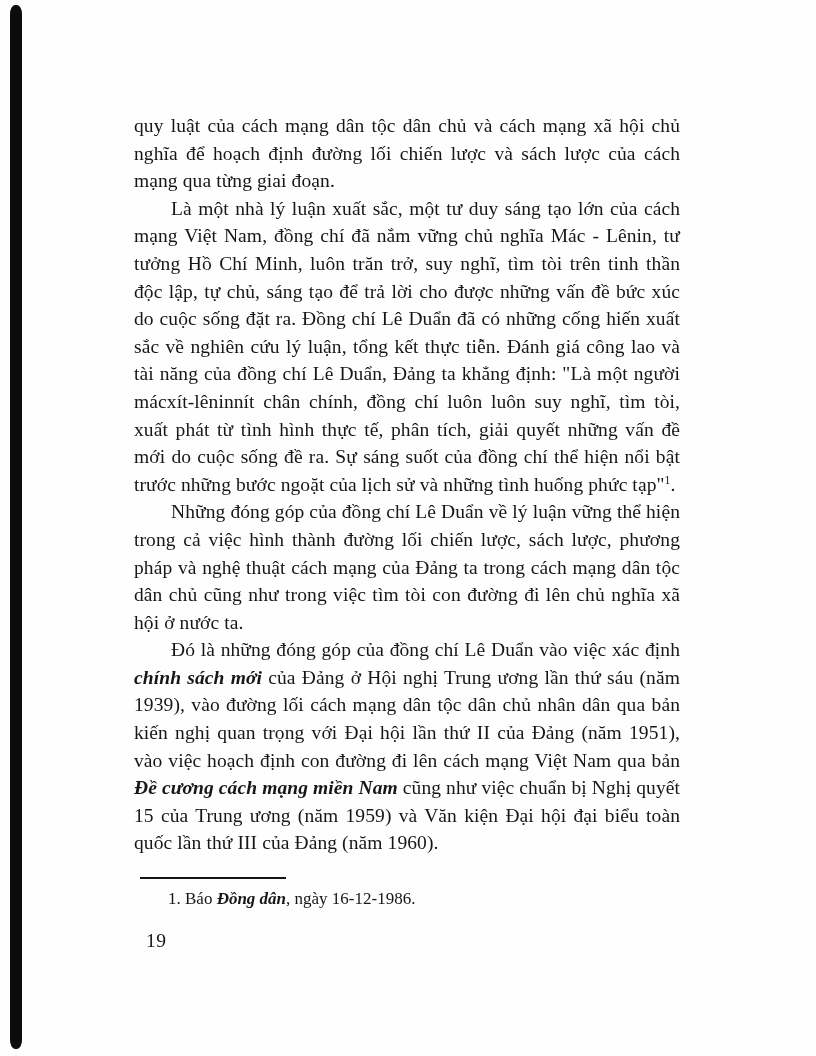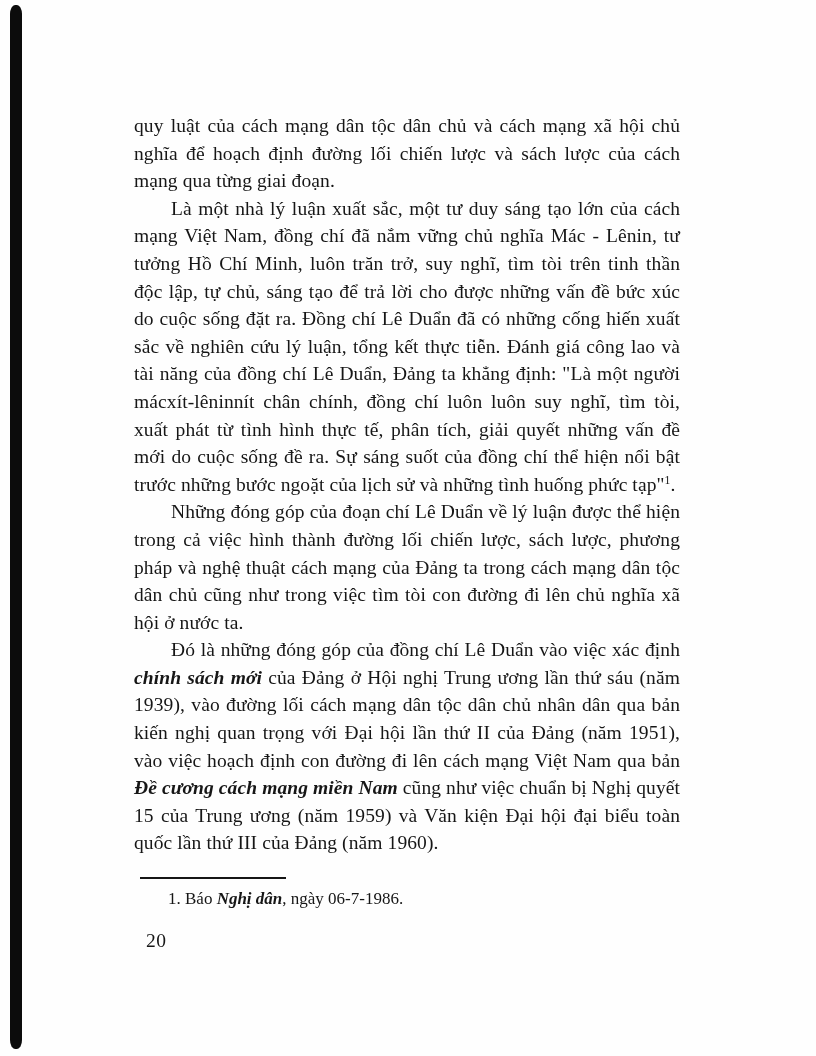--- a/index.html
+++ b/index.html
@@ -83,22 +83,22 @@
 </head>
 <body>
 
 <div class="scan-bar"></div>
 
 <div class="text-block">
   <p><span class="seg">quy luật của cách mạng dân tộc dân chủ và cách mạng xã hội chủ nghĩa để hoạch định đường lối chiến lược và sách lược của cách mạng qua từng giai đoạn.</span></p>
 
   <p class="indented"><span class="seg">Là một nhà lý luận xuất sắc, một tư duy sáng tạo lớn của cách mạng Việt Nam, đồng chí đã nắm vững chủ nghĩa Mác - Lênin, tư tưởng Hồ Chí Minh, luôn trăn trở, suy nghĩ, tìm tòi trên tinh thần độc lập, tự chủ, sáng tạo để trả lời cho được những vấn đề bức xúc do cuộc sống đặt ra. Đồng chí Lê Duẩn đã có những cống hiến xuất sắc về nghiên cứu lý luận, tổng kết thực tiễn. Đánh giá công lao và tài năng của đồng chí Lê Duẩn, Đảng ta khẳng định: "Là một người mácxít-lêninnít chân chính, đồng chí luôn luôn suy nghĩ, tìm tòi, xuất phát từ tình hình thực tế, phân tích, giải quyết những vấn đề mới do cuộc sống đề ra. Sự sáng suốt của đồng chí thể hiện nổi bật trước những bước ngoặt của lịch sử và những tình huống phức tạp"</span><sup class="fn-ref">1</sup><span class="seg">.</span></p>
 
-  <p class="indented"><span class="seg">Những đóng góp của đoạn chí Lê Duẩn về lý luận được thể hiện trong cả việc hình thành đường lối chiến lược, sách lược, phương pháp và nghệ thuật cách mạng của Đảng ta trong cách mạng dân tộc dân chủ cũng như trong việc tìm tòi con đường đi lên chủ nghĩa xã hội ở nước ta.</span></p>
+  <p class="indented"><span class="seg">Những đóng góp của đồng chí Lê Duẩn về lý luận vững thể hiện trong cả việc hình thành đường lối chiến lược, sách lược, phương pháp và nghệ thuật cách mạng của Đảng ta trong cách mạng dân tộc dân chủ cũng như trong việc tìm tòi con đường đi lên chủ nghĩa xã hội ở nước ta.</span></p>
 
   <p class="indented"><span class="seg">Đó là những đóng góp của đồng chí Lê Duẩn vào việc xác định </span><span class="seg-em">chính sách mới</span><span class="seg"> của Đảng ở Hội nghị Trung ương lần thứ sáu (năm 1939), vào đường lối cách mạng dân tộc dân chủ nhân dân qua bản kiến nghị quan trọng với Đại hội lần thứ II của Đảng (năm 1951), vào việc hoạch định con đường đi lên cách mạng Việt </span><span class="seg">Nam qua bản </span><span class="seg-em">Đề cương cách mạng miền Nam</span><span class="seg"> cũng như việc chuẩn bị Nghị quyết 15 của Trung ương (năm 1959) và Văn kiện Đại hội đại biểu toàn quốc lần thứ III của Đảng (năm 1960).</span></p>
 </div>
 
 <div class="footnote-rule"></div>
 
-<div class="footnote"><span class="seg">1. Báo </span><span class="seg-em">Nghị dân</span><span class="seg">, ngày 06-7-1986.</span></div>
+<div class="footnote"><span class="seg">1. Báo </span><span class="seg-em">Đồng dân</span><span class="seg">, ngày 16-12-1986.</span></div>
 
-<div class="page-number">20</div>
+<div class="page-number">19</div>
 
 </body></html>

